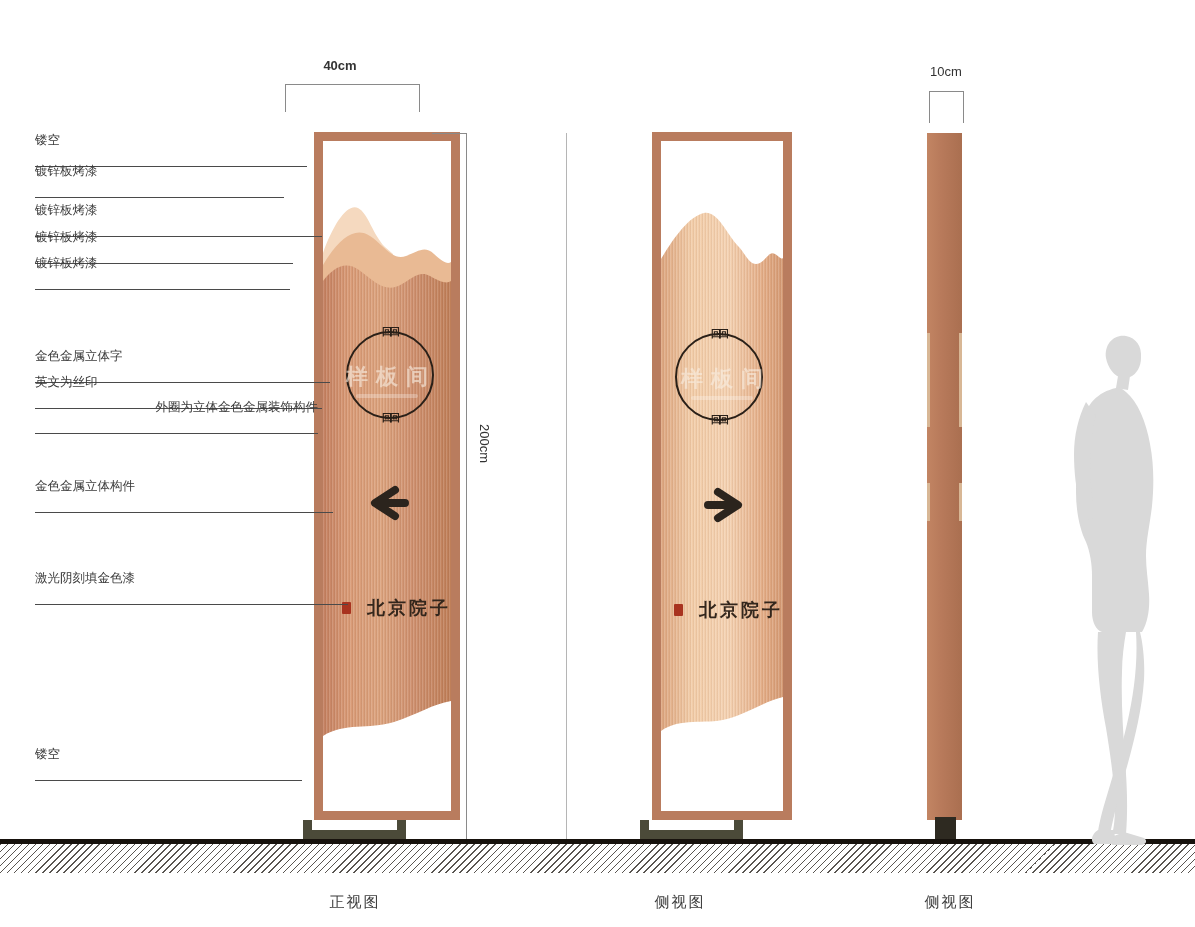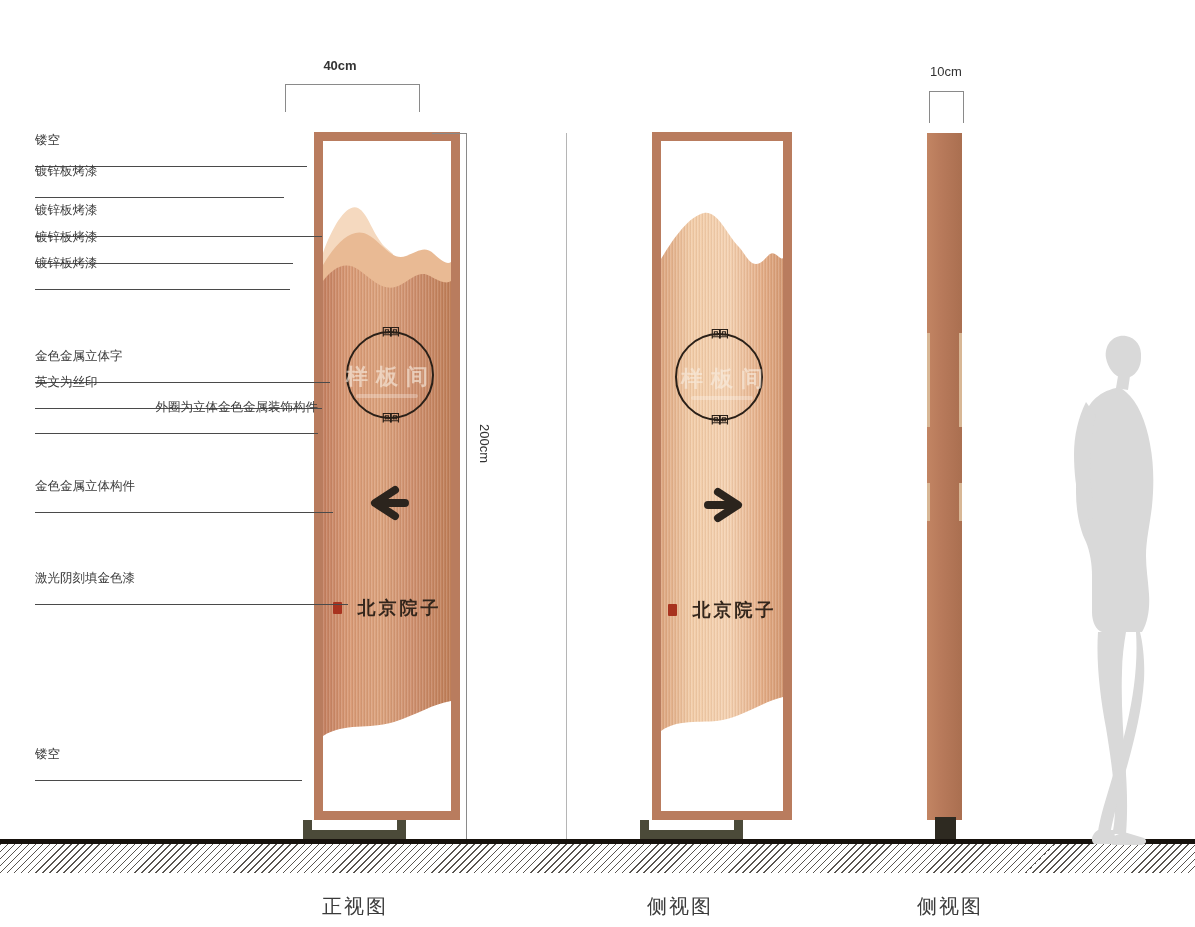--- a/index.html
+++ b/index.html
@@ -37,21 +37,21 @@
   .orn{position:absolute;left:50%;transform:translateX(-50%);font-size:10px;line-height:10px;
        letter-spacing:-2px;font-weight:bold;color:#2a2018;}
   .orn.top{top:-6px;} .orn.bot{bottom:-6px;}
   .room-name{
     position:absolute;width:100%;text-align:center;font-size:22px;letter-spacing:8px;text-indent:8px;
     color:rgba(248,238,226,0.60);font-weight:bold;
   }
   .subtext{position:absolute;left:50%;transform:translateX(-50%);width:62px;height:4px;
            background:rgba(255,255,255,0.28);border-radius:2px;}
   .arrow-svg{position:absolute;}
-  .brand{position:absolute;width:100%;display:flex;justify-content:center;align-items:center;gap:16px;}
+  .brand{position:absolute;width:100%;display:flex;justify-content:flex-end;align-items:center;gap:16px;}
   .seal{width:9px;height:12px;background:#a8331f;border-radius:1px;flex:0 0 auto;}
   .brand-text{font-family:"DejaVu Serif","Liberation Serif",serif;font-weight:bold;
               font-size:18px;letter-spacing:3px;color:#33261c;white-space:nowrap;}
   
   .base-piece{position:absolute;background:#4b4a39;z-index:2;}
   
   #panel3{position:absolute;left:927px;top:133px;width:35px;height:687px;z-index:2;
           background:linear-gradient(90deg,#c28563,#b87a5b 40%,#aa6f50);}
   .strip{position:absolute;width:3px;background:#d8b795;}
   #foot3{position:absolute;left:935px;top:817px;width:21px;height:25px;background:#2e2a21;z-index:2;}
@@ -61,21 +61,21 @@
                 border-right:1px solid #8a8a8a;z-index:3;}
   .dim-line{position:absolute;background:#8a8a8a;z-index:3;}
   #dim-height-label{position:absolute;left:492px;top:424px;transform:rotate(90deg);
                     transform-origin:0 0;font-size:13px;color:#333;z-index:3;}
   .guide-line{position:absolute;background:#b5b5b5;z-index:1;}
   
   #ground-line{position:absolute;left:0;top:839px;width:1195px;height:5px;background:#17120d;z-index:4;}
   #ground-hatch{position:absolute;left:0;top:844px;width:1195px;height:29px;z-index:4;
     background:repeating-linear-gradient(135deg, rgba(60,55,50,0.85) 0 1px, transparent 1px 5px);}
   
-  .caption{position:absolute;top:893px;font-size:20px;color:#3b3b3b;letter-spacing:2px;
+  .caption{position:absolute;top:893px;font-size:15px;color:#3b3b3b;letter-spacing:2px;
            text-align:center;z-index:3;}
   
   #silhouette{position:absolute;left:1042px;top:332px;z-index:6;}
 </style>
 </head>
 <body>
 
 <div id="sheet">
 
   <div class="callout" style="top:132px;width:272px;"><span>镂空</span></div>

